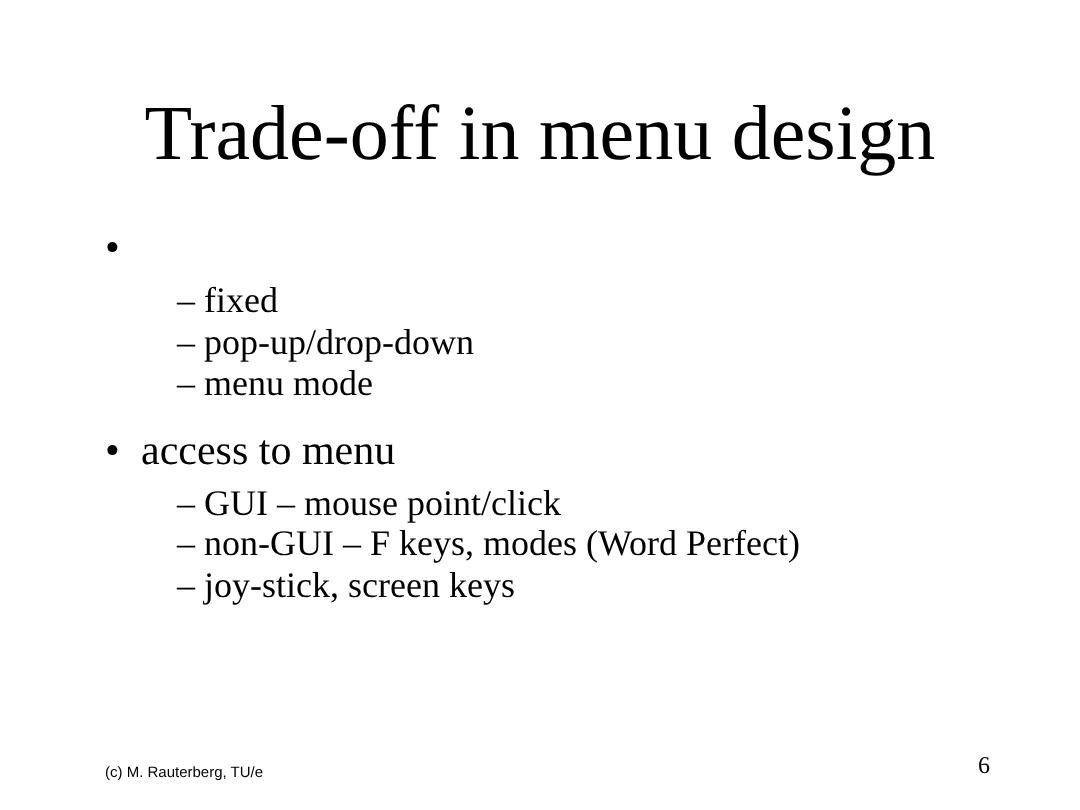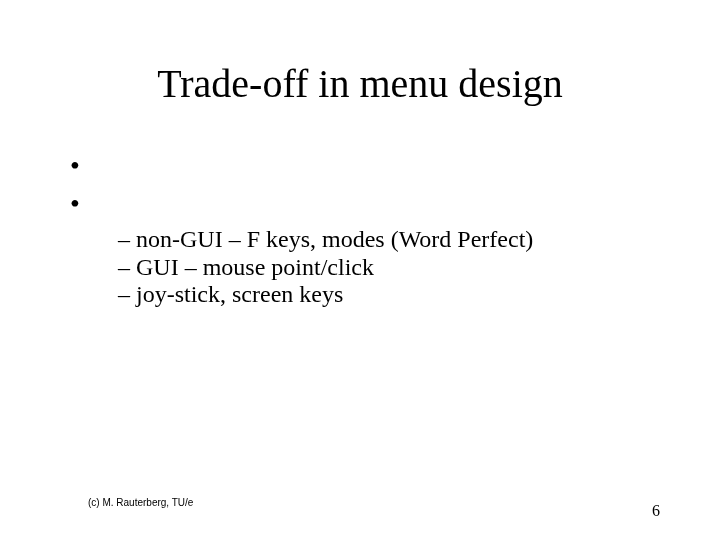--- a/index.html
+++ b/index.html
@@ -16,21 +16,21 @@
     width: 720px;
     height: 540px;
     box-sizing: border-box;
   }
   .title {
     position: absolute;
     top: 60px;
     left: 0;
     width: 100%;
     text-align: center;
-    font-size: 40px;
+    font-size: 52px;
     font-weight: normal;
   }
   .content {
     position: absolute;
     top: 150px;
     left: 70px;
     right: 60px;
   }
   .l1 {
     font-size: 28px;
@@ -46,51 +46,56 @@
   .l2 {
     font-size: 24px;
     margin-left: 48px;
     line-height: 1.15;
   }
   .group2 {
     margin-bottom: 14px;
   }
   .footer-left {
     position: absolute;
-    bottom: 32px;
+    bottom: 19px;
     left: 70px;
     font-size: 10px;
     font-family: Arial, Helvetica, sans-serif;
-    margin-left: 18px;
   }
   .footer-right {
     position: absolute;
     bottom: 20px;
     right: 60px;
     font-size: 16px;
   }
 </style>
 </head>
 <body>
 
 <div class="slide">
   <div class="title">Trade-off in menu design</div>
 
   <div class="content">
 
     <div class="l1">
       <span class="bullet">•</span>
     </div>
+    <div class="group2">
+      <div class="l2">– <span>fixed</span></div>
+      <div class="l2">– <span>pop-up/drop-down</span></div>
+      <div class="l2">– <span>menu mode</span></div>
+    </div>
 
     <div class="l1">
       <span class="bullet">•</span>
+      <span>access to menu</span>
     </div>
     <div class="group2">
+      <div class="l2">– <span>GUI – mouse point/click</span></div>
       <div class="l2">– <span>non-GUI – F keys, modes (Word Perfect)</span></div>
-      <div class="l2">– <span>GUI – mouse point/click</span></div>
       <div class="l2">– <span>joy-stick, screen keys</span></div>
     </div>
 
   </div>
 
   <div class="footer-left">(c) M. Rauterberg, TU/e</div>
   <div class="footer-right">6</div>
 </div>
 
 </body></html>

